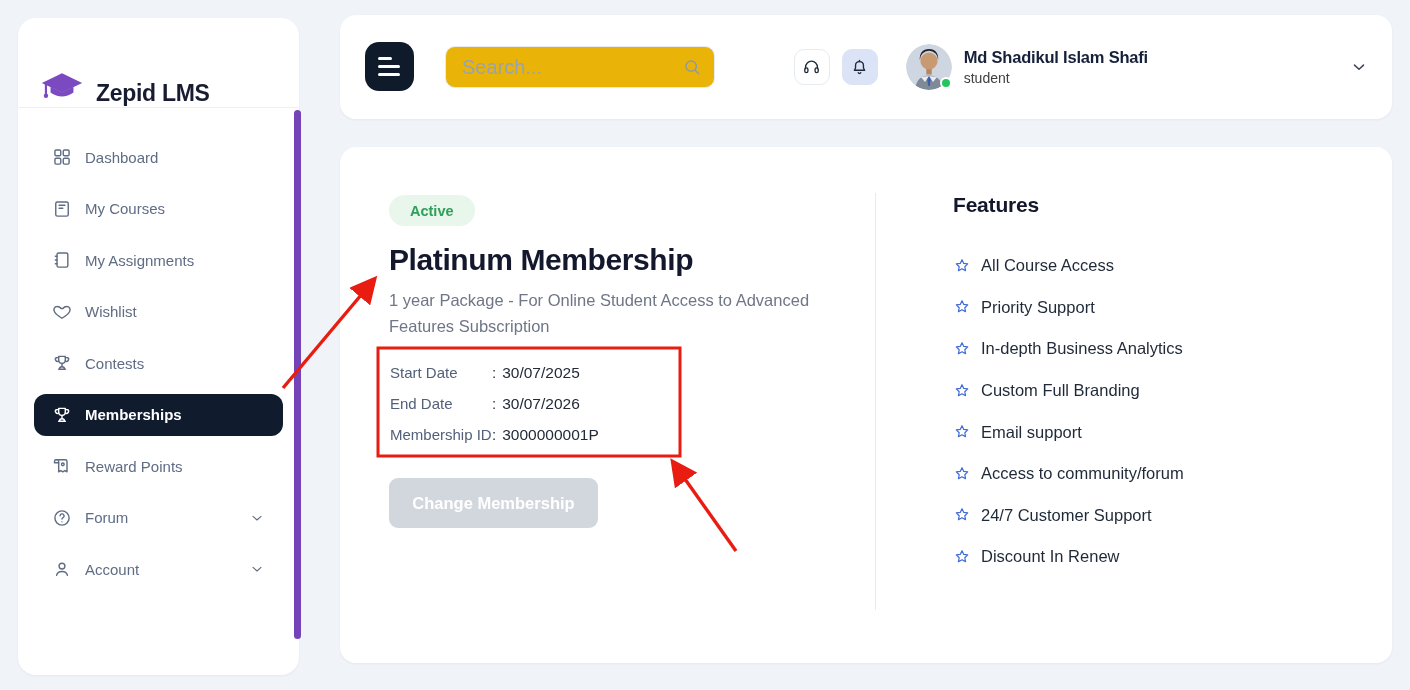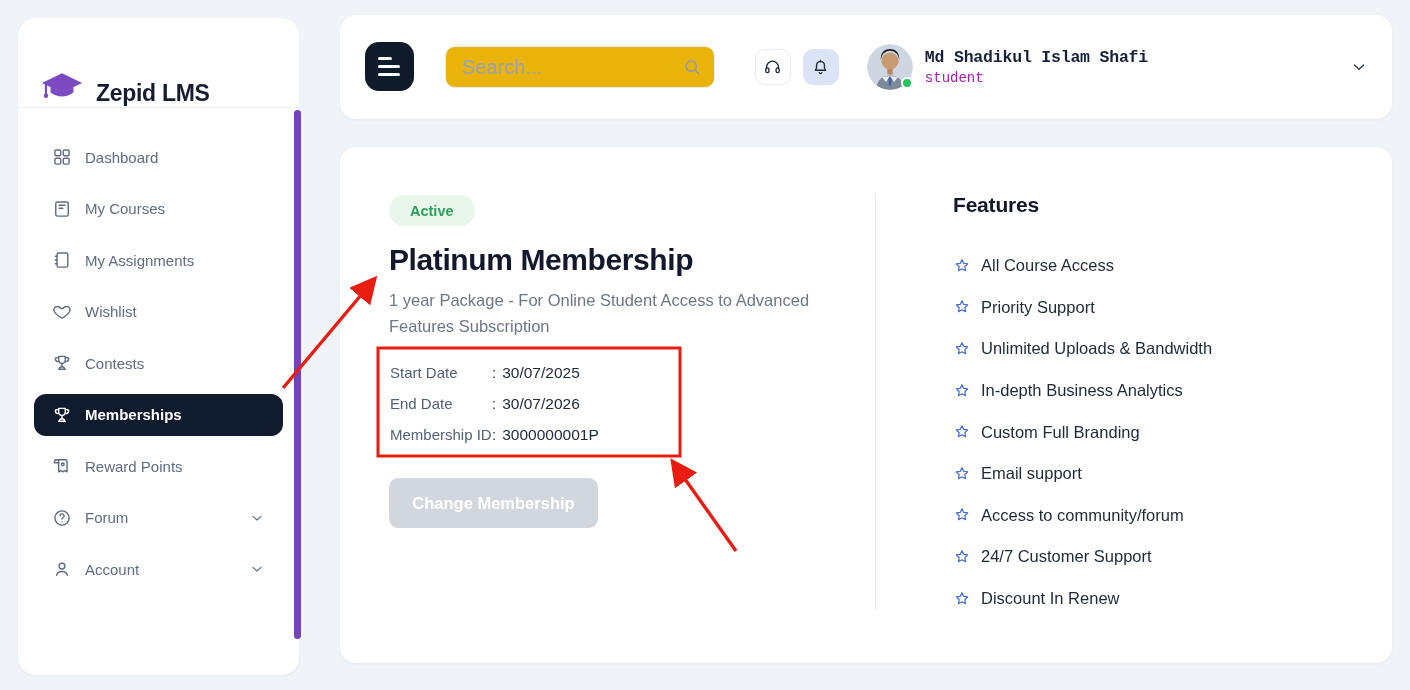--- a/index.html
+++ b/index.html
@@ -42,30 +42,30 @@
   .hamburger{position:absolute;left:25px;top:27px;width:49px;height:49px;border-radius:14px;background:#0f1b2b;border:none;cursor:pointer;display:flex;flex-direction:column;justify-content:center;align-items:flex-start;gap:4.5px;padding-left:13px;}
   .hamburger i{display:block;height:3.5px;border-radius:2px;background:#fff;}
   .hamburger i:nth-child(1){width:14px;}
   .hamburger i:nth-child(2){width:22px;}
   .hamburger i:nth-child(3){width:22px;}
   .search-wrap{position:absolute;left:105px;top:31px;width:270px;height:42px;}
   .search-input{width:100%;height:100%;border:1px solid #e7eaf0;border-radius:10px;background:#eab308;padding:0 40px 0 16px;font-size:20px;color:#334155;font-family:inherit;outline:none;}
   .search-input::placeholder{color:#94a3b8;}
   .search-icon{position:absolute;right:13px;top:11px;width:20px;height:20px;color:#8e99a9;}
   .search-icon svg{width:20px;height:20px;stroke:currentColor;fill:none;stroke-width:1.8;stroke-linecap:round;}
-  .top-right{position:absolute;right:24px;top:0;height:104px;display:flex;align-items:center;gap:12px;font-family:Liberation Mono, monospace;}
+  .top-right{position:absolute;right:24px;top:0;height:104px;display:flex;align-items:center;gap:12px;}
   .icon-btn{width:36px;height:36px;border-radius:10px;display:flex;align-items:center;justify-content:center;border:1px solid #e6eaf1;background:#fff;cursor:pointer;color:#1f2937;}
   .icon-btn.bell{background:var(--bell-bg);border-color:var(--bell-bg);}
   .icon-btn svg{width:19px;height:19px;stroke:currentColor;fill:none;stroke-width:1.7;stroke-linecap:round;stroke-linejoin:round;}
   .profile{display:flex;align-items:center;gap:12px;margin-left:16px;cursor:pointer;}
   .avatar-wrap{position:relative;width:46px;height:46px;}
   .avatar-wrap svg{display:block;border-radius:50%;}
   .status-dot{position:absolute;right:0;bottom:1px;width:12px;height:12px;border-radius:50%;background:#22c55e;border:2px solid #fff;}
   .profile-name{font-size:16.5px;font-weight:800;color:#16203a;letter-spacing:-.2px;}
-  .profile-role{font-size:14px;color:#a21caf;margin-top:3px;}
+  .profile-role{font-size:14px;color:#404040;margin-top:3px;}
   .profile-chevron{margin-left:190px;color:#3c4657;width:18px;height:18px;}
   .profile-chevron svg{width:18px;height:18px;stroke:currentColor;fill:none;stroke-width:2;stroke-linecap:round;stroke-linejoin:round;}
 
   
   .main{left:340px;top:147px;width:1052px;height:516px;border-radius:16px;}
   .badge{position:absolute;left:49px;top:48px;height:31px;padding:0 21px;display:inline-flex;align-items:center;border-radius:16px;background:var(--badge-green-bg);color:var(--badge-green-text);font-size:14.5px;font-weight:700;}
   .membership-title{position:absolute;left:49px;top:90px;font-size:30px;font-weight:800;letter-spacing:-.4px;color:#14182c;margin-top:6px;}
   .membership-desc{position:absolute;left:49px;top:140px;width:445px;font-size:16.5px;line-height:26px;color:var(--text-gray);}
   .details{position:absolute;left:50px;top:210px;}
   .detail-row{height:31px;display:flex;align-items:center;font-size:15px;}
@@ -310,28 +310,20 @@
 
         <div class="feature-item">
           <span class="star">
             <svg viewBox="0 0 24 24">
               <path d="M12 3.6l2.35 4.95 5.25.7-3.85 3.75.95 5.3L12 15.75l-4.7 2.55.95-5.3L4.4 9.25l5.25-.7L12 3.6z"></path>
             </svg>
           </span>
           <span class="feature-text">Priority Support</span>
         </div>
 
-        <div class="feature-item">
-          <span class="star">
-            <svg viewBox="0 0 24 24">
-              <path d="M12 3.6l2.35 4.95 5.25.7-3.85 3.75.95 5.3L12 15.75l-4.7 2.55.95-5.3L4.4 9.25l5.25-.7L12 3.6z"></path>
-            </svg>
-          </span>
-          <span class="feature-text">Unlimited Uploads &amp; Bandwidth</span>
-        </div>
 
         <div class="feature-item">
           <span class="star">
             <svg viewBox="0 0 24 24">
               <path d="M12 3.6l2.35 4.95 5.25.7-3.85 3.75.95 5.3L12 15.75l-4.7 2.55.95-5.3L4.4 9.25l5.25-.7L12 3.6z"></path>
             </svg>
           </span>
           <span class="feature-text">In-depth Business Analytics</span>
         </div>
 

